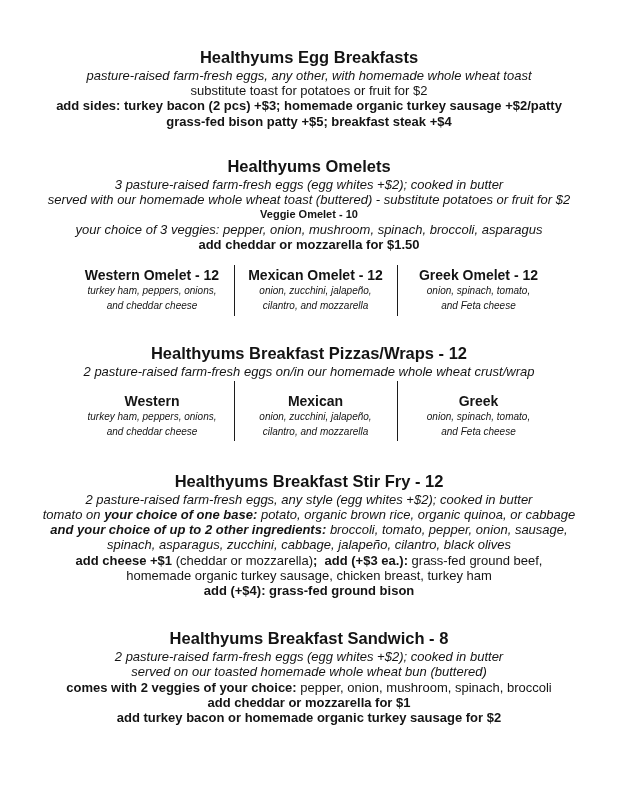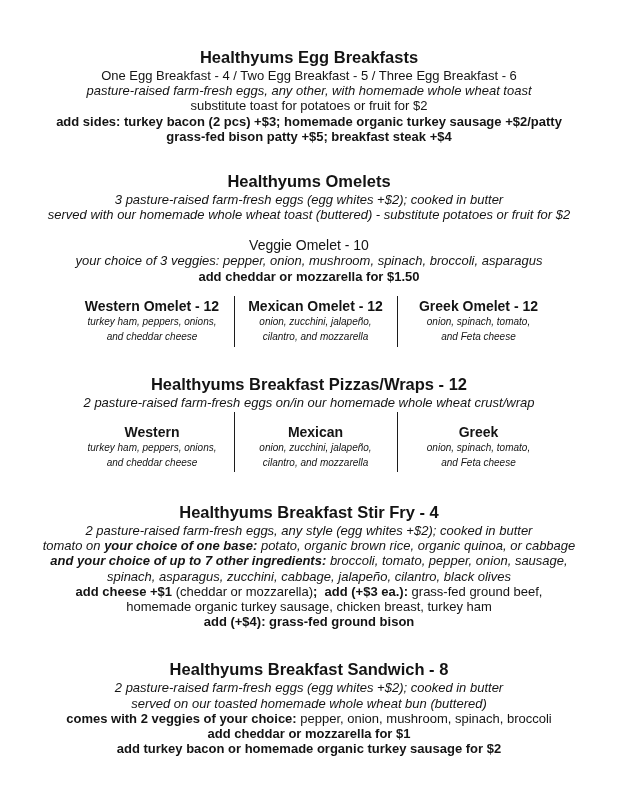--- a/index.html
+++ b/index.html
@@ -23,24 +23,23 @@
     font-weight: bold;
     line-height: 22px;
     white-space: nowrap;
   }
   .menu-line {
     font-size: 13px;
     line-height: 15.2px;
     white-space: nowrap;
   }
   .subhead {
-    font-size: 14px;
-    font-weight: normal;
+    font-size: 11px;
+    font-weight: bold;
     line-height: 15px;
-    margin-top: 16px;
   }
   .b { font-weight: bold; }
   .i { font-style: italic; }
   .columns-row {
     display: flex;
     justify-content: center;
     transform: translateX(6px);
   }
   .menu-col { width: 163px; }
   .menu-col + .menu-col { border-left: 1.5px solid #1c1c1c; }
@@ -60,21 +59,20 @@
     line-height: 15px;
     white-space: nowrap;
   }
 </style>
 </head>
 <body>
 
 <div class="menu">
     <section class="menu-section">
       <div class="section-title">Healthyums Egg Breakfasts</div>
-      <div class="menu-line"><span>One Egg Breakfast - 4 / Two Egg Breakfast - 5 / Three Egg Breakfast - 6</span></div>
       <div class="menu-line"><span class="i">pasture-raised farm-fresh eggs, any other, with homemade whole wheat toast</span></div>
       <div class="menu-line"><span>substitute toast for potatoes or fruit for $2</span></div>
       <div class="menu-line"><span class="b ">add sides: turkey bacon (2 pcs) +$3; homemade organic turkey sausage +$2/patty</span></div>
       <div class="menu-line"><span class="b ">grass-fed bison patty +$5; breakfast steak +$4</span></div>
     </section>
     <section class="menu-section">
       <div class="section-title">Healthyums Omelets</div>
       <div class="menu-line"><span class="i">3 pasture-raised farm-fresh eggs (egg whites +$2); cooked in butter</span></div>
       <div class="menu-line"><span class="i">served with our homemade whole wheat toast (buttered) - substitute potatoes or fruit for $2</span></div>
       <div class="subhead"><span>Veggie Omelet - 10</span></div>
@@ -113,24 +111,24 @@
           <div class="col-desc">cilantro, and mozzarella</div>
         </div>
         <div class="menu-col">
           <div class="col-title">Greek</div>
           <div class="col-desc">onion, spinach, tomato,</div>
           <div class="col-desc">and Feta cheese</div>
         </div>
       </div>
     </section>
     <section class="menu-section gap-lg">
-      <div class="section-title">Healthyums Breakfast Stir Fry - 4</div>
+      <div class="section-title">Healthyums Breakfast Stir Fry - 12</div>
       <div class="menu-line"><span class="i">2 pasture-raised farm-fresh eggs, any style (egg whites +$2); cooked in butter</span></div>
       <div class="menu-line"><span class="i">tomato on </span><span class="b i">your choice of one base:</span><span class="i"> potato, organic brown rice, organic quinoa, or cabbage</span></div>
-      <div class="menu-line"><span class="b i">and your choice of up to 7 other ingredients:</span><span class="i"> broccoli, tomato, pepper, onion, sausage,</span></div>
+      <div class="menu-line"><span class="b i">and your choice of up to 2 other ingredients:</span><span class="i"> broccoli, tomato, pepper, onion, sausage,</span></div>
       <div class="menu-line"><span class="i">spinach, asparagus, zucchini, cabbage, jalapeño, cilantro, black olives</span></div>
       <div class="menu-line"><span class="b ">add cheese +$1</span><span> (cheddar or mozzarella)</span><span class="b ">; &nbsp;add (+$3 ea.):</span><span> grass-fed ground beef,</span></div>
       <div class="menu-line"><span>homemade organic turkey sausage, chicken breast, turkey ham</span></div>
       <div class="menu-line"><span class="b ">add (+$4): grass-fed ground bison</span></div>
     </section>
     <section class="menu-section gap-lg">
       <div class="section-title">Healthyums Breakfast Sandwich - 8</div>
       <div class="menu-line"><span class="i">2 pasture-raised farm-fresh eggs (egg whites +$2); cooked in butter</span></div>
       <div class="menu-line"><span class="i">served on our toasted homemade whole wheat bun (buttered)</span></div>
       <div class="menu-line"><span class="b ">comes with 2 veggies of your choice:</span><span> pepper, onion, mushroom, spinach, broccoli</span></div>

